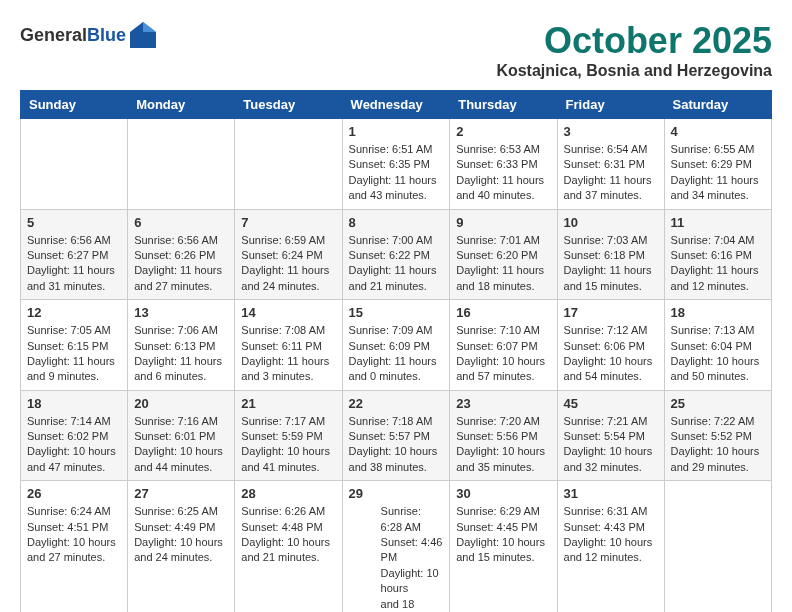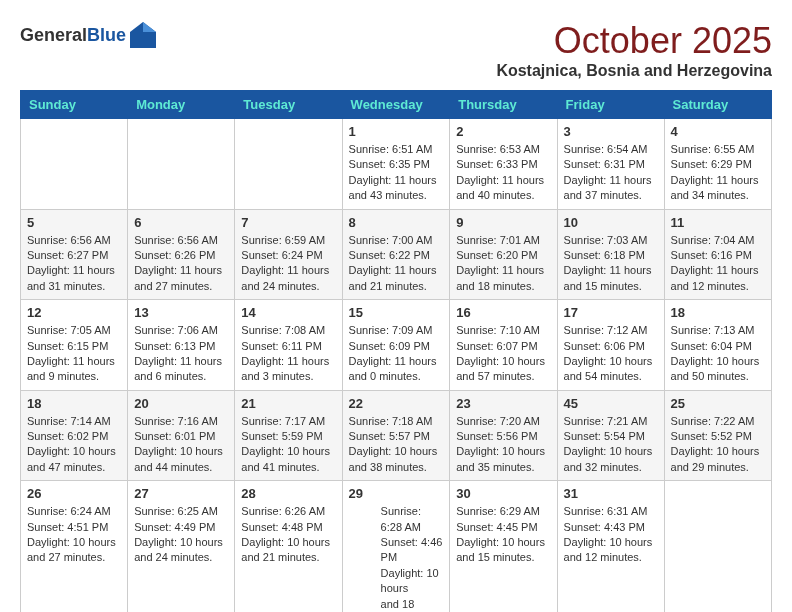--- a/index.html
+++ b/index.html
@@ -34,36 +34,36 @@
     .logo-icon {
       width: 30px;
       height: 30px;
       margin-left: 2px;
     }
     .title-section {
       text-align: right;
     }
     .month-title {
       font-size: 36px;
-      font-weight: normal;
-      color: #7f1d1d;
+      font-weight: bold;
+      color: #0f766e;
     }
     .location-title {
       font-size: 16px;
       color: #333;
       font-weight: bold;
     }
     .calendar {
       width: 100%;
       border-collapse: collapse;
       border: 1px solid #ccc;
     }
     .calendar th {
       background-color: #1a56a0;
-      color: #5eead4;
+      color: #ffffff;
       text-align: left;
       padding: 6px 8px;
       font-size: 13px;
       border: 1px solid #1a56a0;
     }
     .calendar td {
       vertical-align: top;
       padding: 5px 6px;
       border: 1px solid #ccc;
       width: 108px;

